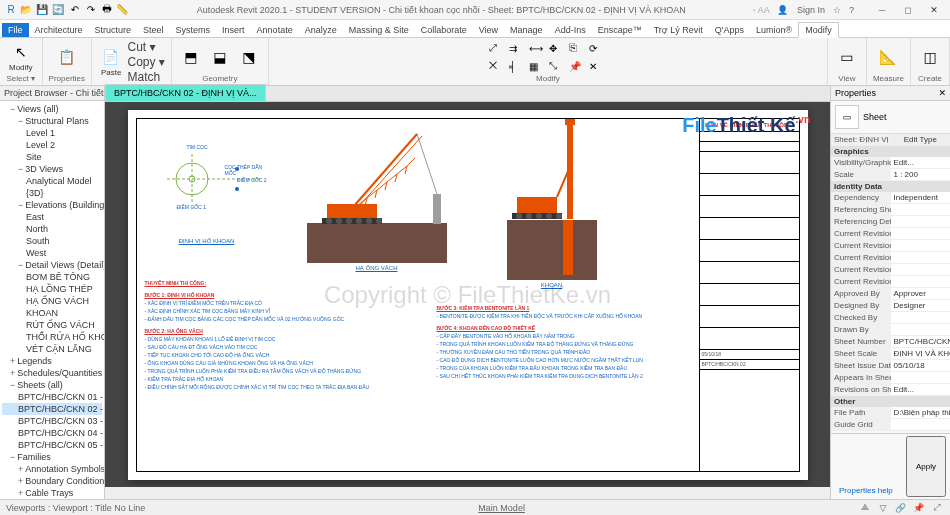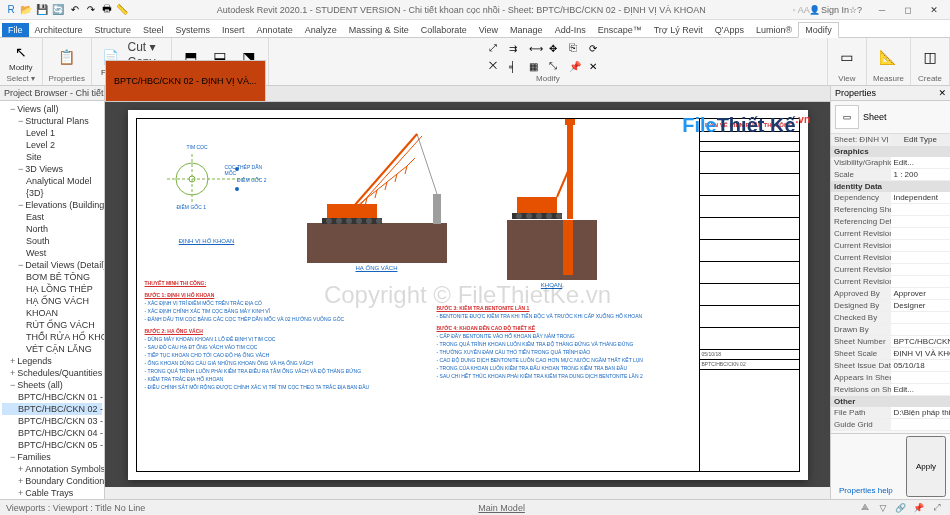--- a/index.html
+++ b/index.html
@@ -1,21 +1,21 @@
 <!DOCTYPE html>
 <html><head>
 <meta charset="utf-8">
 <style>
 * { margin: 0; padding: 0; box-sizing: border-box; font-family: "Segoe UI", Arial, sans-serif; }
 body { width: 950px; height: 515px; overflow: hidden; background: #fff; position: relative; font-size: 10px; }
 
 
 .titlebar { height: 20px; background: #f5f5f5; display: flex; align-items: center; padding: 0 4px; border-bottom: 1px solid #ddd; }
 .titlebar .title-center { flex: 1; text-align: center; font-size: 9px; color: #666; }
-.titlebar .title-right { display: flex; align-items: center; font-size: 9px; color: #666; }
+.titlebar .title-right { display: flex; align-items: center; gap: 8px; font-size: 9px; color: #666; }
 .titlebar .win-controls { display: flex; gap: 2px; margin-left: 8px; }
 .titlebar .win-btn { width: 24px; height: 16px; display: flex; align-items: center; justify-content: center; cursor: pointer; }
 .titlebar .win-btn.close { color: #333; }
 .qat { display: flex; gap: 2px; align-items: center; }
 .qat .qat-icon { width: 14px; height: 14px; display: flex; align-items: center; justify-content: center; font-size: 10px; }
 
 
 .ribbon-tabs { height: 18px; background: #fff; display: flex; align-items: flex-end; border-bottom: 1px solid #ccc; padding-left: 2px; }
 .ribbon-tab { padding: 2px 6px; font-size: 9px; color: #444; cursor: pointer; }
 .ribbon-tab.file { background: #1976d2; color: #fff; }
@@ -41,21 +41,21 @@
 .browser-tree { flex: 1; overflow: hidden; padding: 2px; }
 .tree-item { padding: 0 0 0 8px; white-space: nowrap; color: #333; line-height: 12px; }
 .tree-item.l2 { padding-left: 16px; }
 .tree-item.l3 { padding-left: 24px; }
 .tree-item .exp { color: #666; margin-right: 2px; }
 .tree-item.selected { background: #cce5ff; }
 
 
 .canvas-wrap { flex: 1; display: flex; flex-direction: column; }
 .doc-tabs { height: 16px; background: #e8e8e8; display: flex; align-items: flex-end; border-bottom: 1px solid #ccc; }
-.doc-tab { padding: 15px 8px; font-size: 9px; background: #c2410c; border: 1px solid #ccc; border-bottom: none; }
+.doc-tab { padding: 3px 8px; font-size: 9px; background: #5eead4; border: 1px solid #ccc; border-bottom: none; }
 .canvas { flex: 1; background: #444; display: flex; align-items: center; justify-content: center; position: relative; overflow: hidden; }
 .sheet { background: #fff; width: 680px; height: 370px; position: relative; box-shadow: 0 2px 8px rgba(0,0,0,.4); }
 .watermark { position: absolute; top: 50%; left: 50%; transform: translate(-50%,-50%); font-size: 24px; color: rgba(0,0,0,.15); font-weight: 500; pointer-events: none; z-index: 5; }
 .logo-wm { position: absolute; top: 12px; right: 20px; font-size: 20px; font-weight: bold; z-index: 6; margin-left: 41px; }
 .logo-wm .blue { color: #2196f3; }
 .logo-wm .nvy { color: #1a3a6e; }
 .logo-wm .red { color: #e53935; font-size: 10px; vertical-align: top; }
 
 
 .sheet-inner { position: absolute; inset: 8px; border: 1px solid #000; display: flex; }

